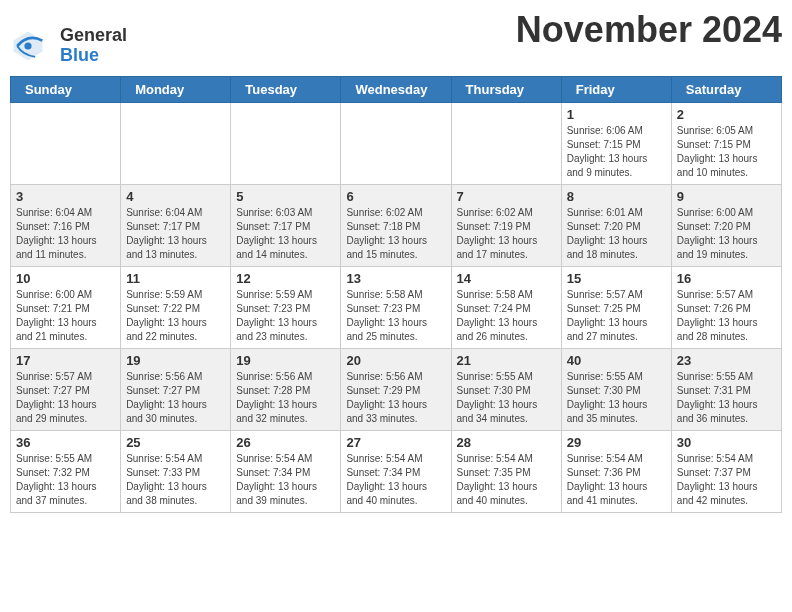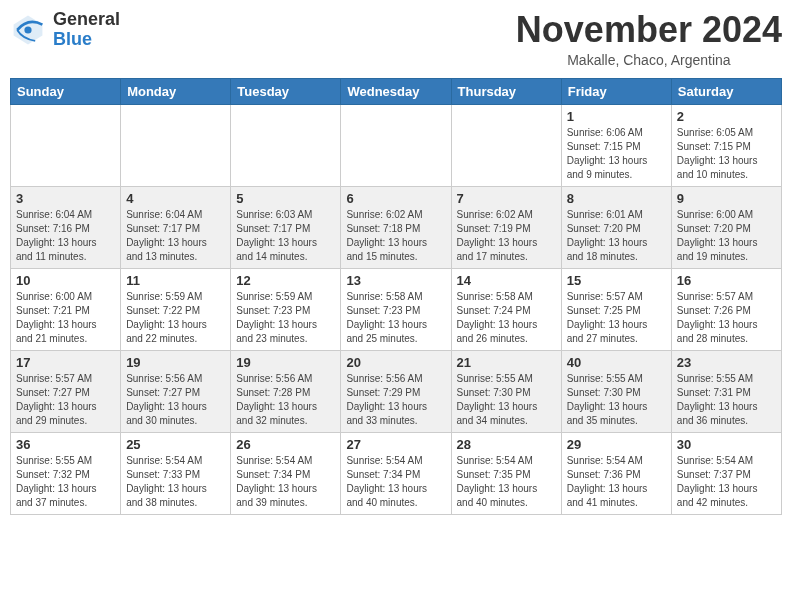--- a/index.html
+++ b/index.html
@@ -12,21 +12,22 @@
     }
     .header {
       display: flex;
       align-items: flex-start;
       justify-content: space-between;
       margin-bottom: 10px;
     }
     .logo {
       display: flex;
       align-items: center;
-      gap: 7px;
+      gap: 14px;
+      margin-top: 16px;
     }
     .logo-text {
       font-size: 18px;
       font-weight: bold;
       line-height: 1.1;
     }
     .logo-text span.general { color: #333; }
     .logo-text span.blue { color: #2a7dc9; }
     .logo-icon {
       width: 36px;
@@ -47,21 +48,21 @@
       margin-top: 2px;
     }
     .calendar {
       width: 100%;
       border-collapse: collapse;
     }
     .calendar th {
       background: #3579b8;
       color: #fff;
       text-align: left;
-      padding: 5px 6px;
+      padding: 5px 14px;
       font-size: 13px;
       font-weight: bold;
       border: 1px solid #2a6aa0;
     }
     .calendar td {
       vertical-align: top;
       border: 1px solid #ccc;
       padding: 4px 5px;
       width: 110px;
       min-height: 80px;
@@ -104,21 +105,20 @@
       <path d="M8,20 Q14,30 28,32" stroke="#2a7dc9" stroke-width="2" fill="none"></path>
       <circle cx="20" cy="20" r="4" fill="#2a7dc9"></circle>
     </svg>
     <div class="logo-text">
       <div><span class="general">General</span></div>
       <div><span class="blue">Blue</span></div>
     </div>
   </div>
   <div class="title-block">
     <div class="month-title">November 2024</div>
-    <div class="location">Makalle, Chaco, Argentina</div>
   </div>
 </div>
 
 <table class="calendar">
   <thead>
     <tr id="header-row">
         <th>Sunday</th>
         <th>Monday</th>
         <th>Tuesday</th>
         <th>Wednesday</th>

